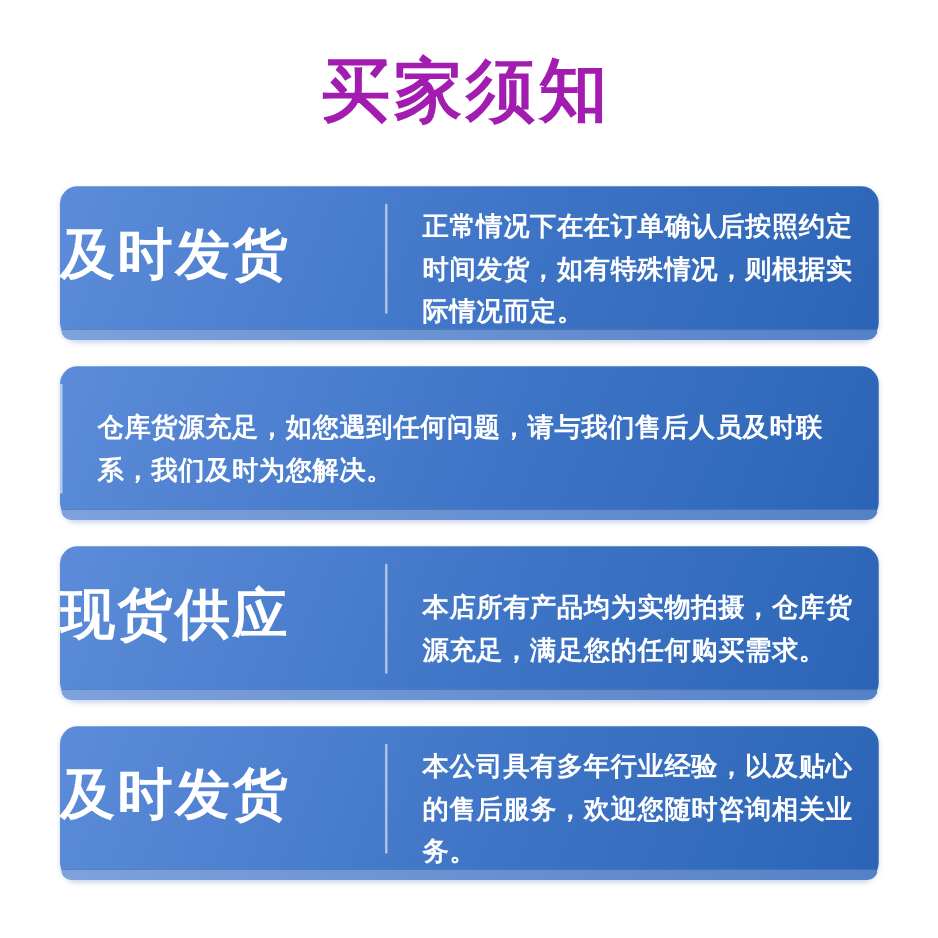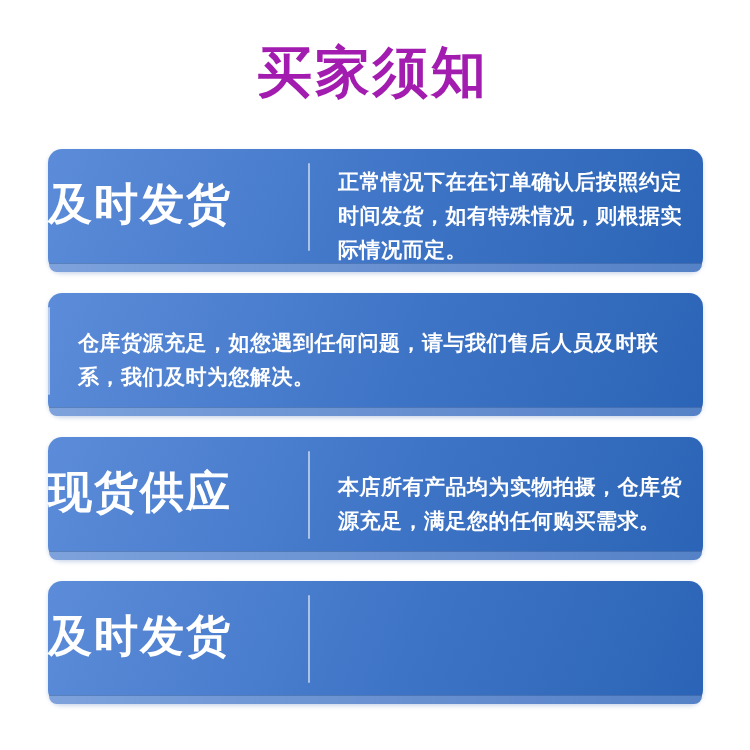--- a/index.html
+++ b/index.html
@@ -104,15 +104,16 @@
 
   <div class="notice-card">
     <div class="card-heading">现货供应</div>
     <div class="card-divider"></div>
     <div class="card-body">本店所有产品均为实物拍摄，仓库货源充足，满足您的任何购买需求。</div>
   </div>
 
   <div class="notice-card">
     <div class="card-heading">及时发货</div>
     <div class="card-divider"></div>
+    <div class="card-body">本公司具有多年行业经验，以及贴心的售后服务，欢迎您随时咨询相关业务。</div>
   </div>
 
 </div>
 
 </body></html>

